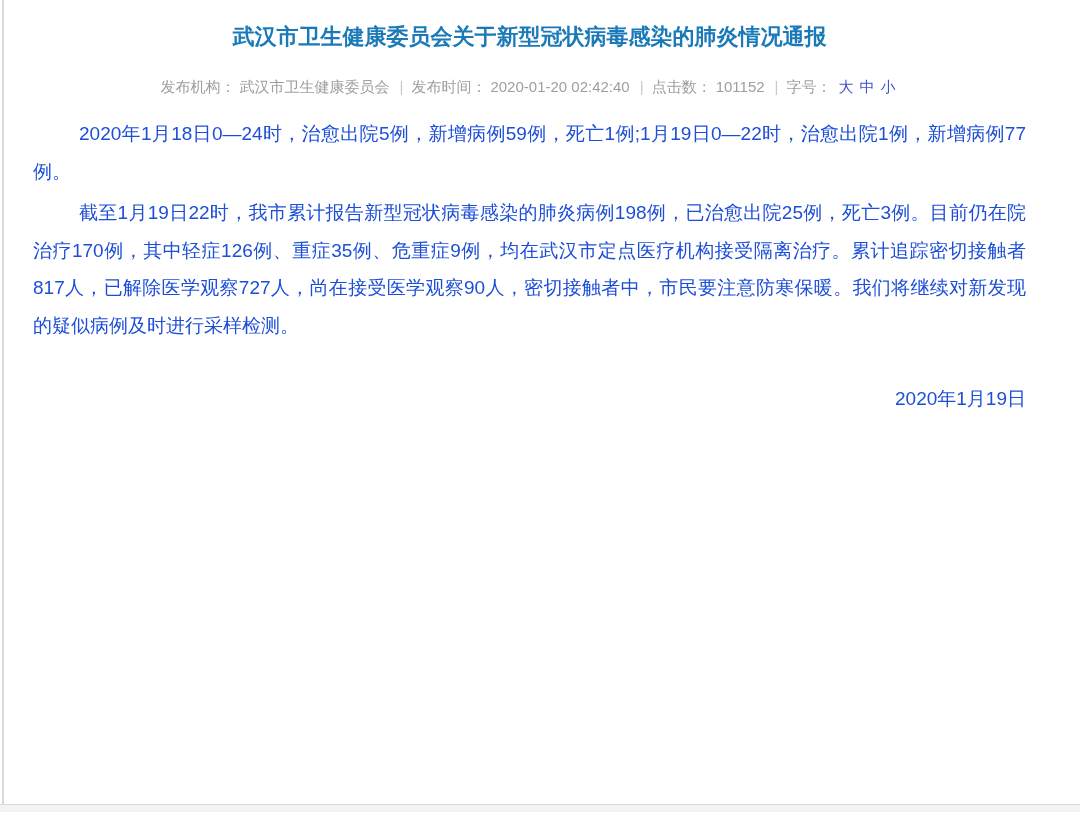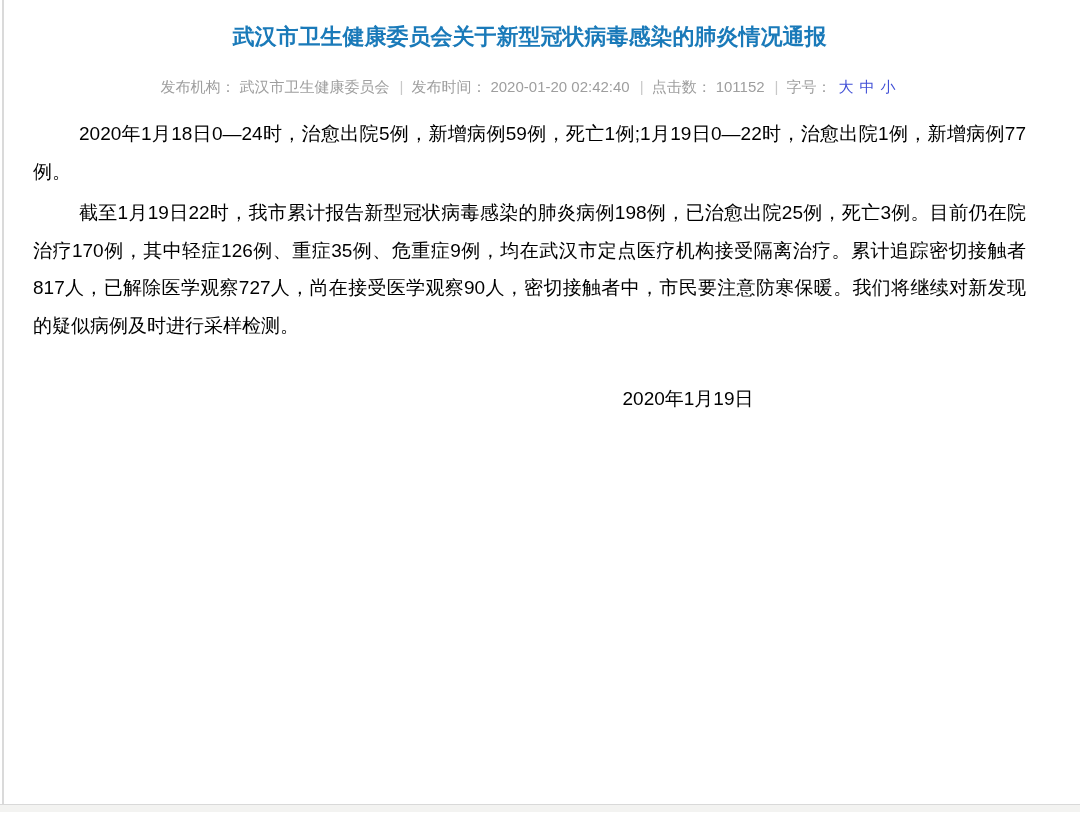--- a/index.html
+++ b/index.html
@@ -56,29 +56,29 @@
     color: #4150d6;
     margin: 0 3px;
     cursor: pointer;
     text-decoration: none;
   }
   .body { margin-top: 18px; }
   .body p {
     margin: 0 0 4px 0;
     font-size: 19px;
     line-height: 37.5px;
-    color: #000000;
+    color: #1d4ed8;
     text-indent: 46px;
     text-align: justify;
   }
   .body p.date {
     text-indent: 0;
     padding-left: 317px;
     margin-top: 36px;
-    text-align: center;
+    text-align: right;
   }
 </style>
 </head>
 <body>
 
 <div class="page">
   <div class="left-edge"></div>
 
   <div class="content">
 

